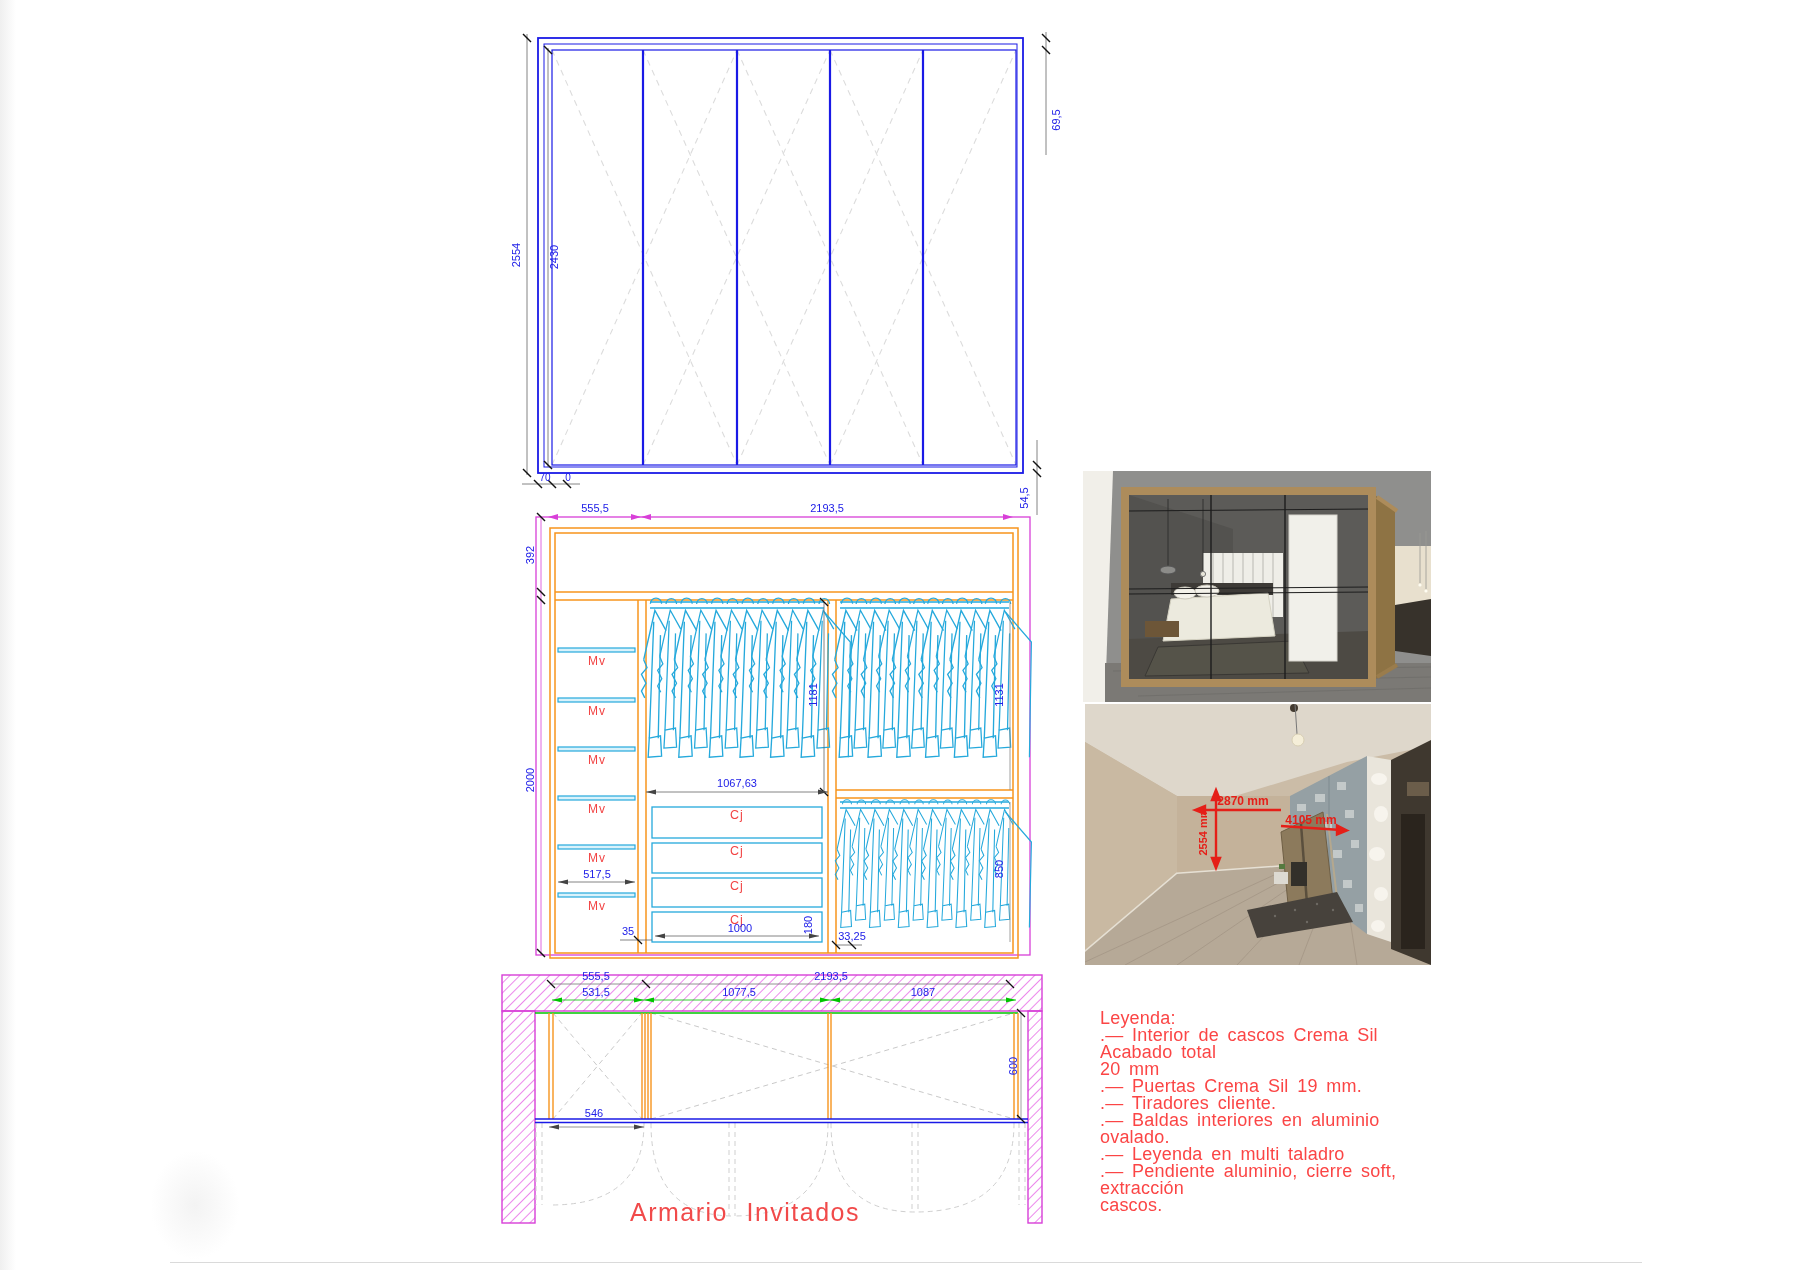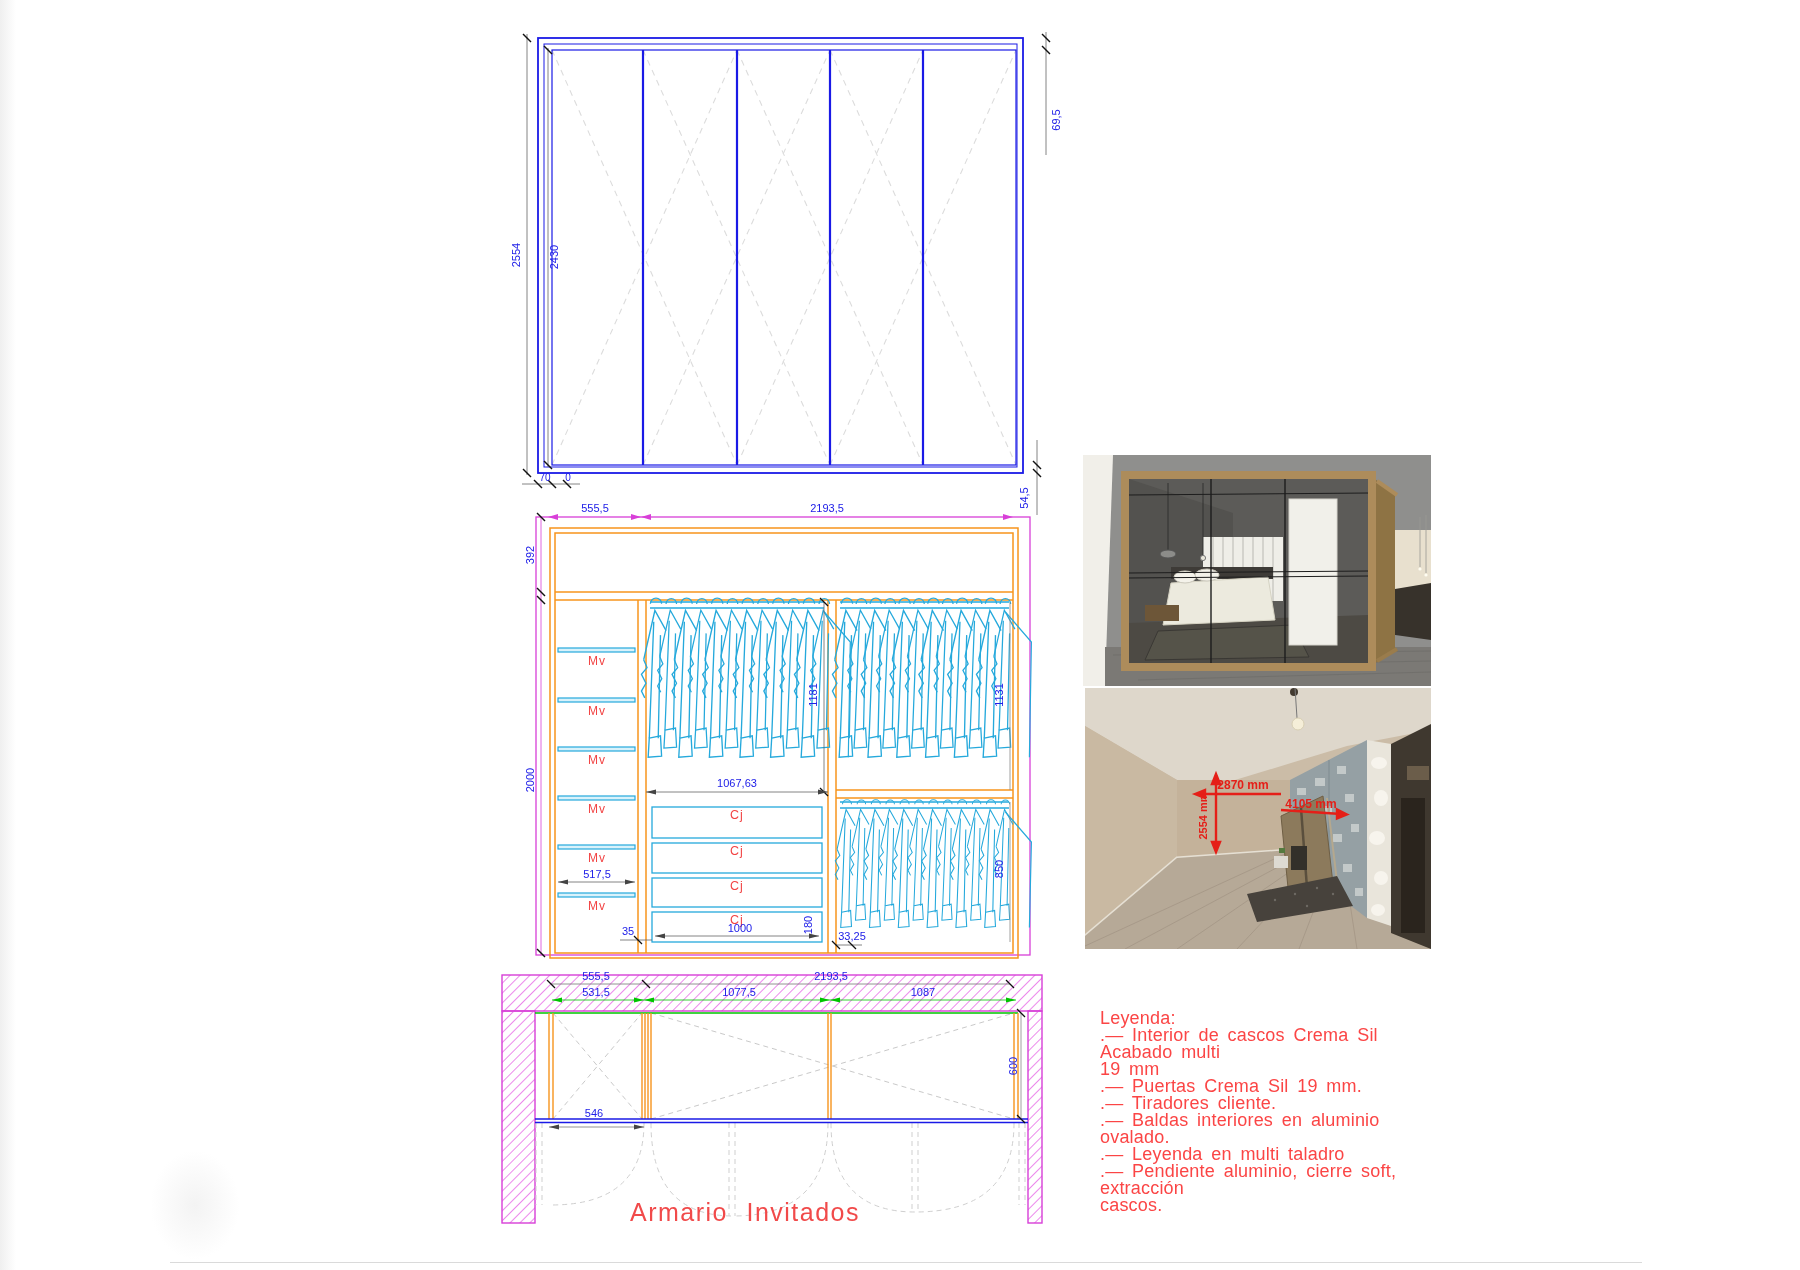--- a/index.html
+++ b/index.html
@@ -7,21 +7,21 @@
   #stage{position:relative;width:1622px;height:1270px;background:#ffffff;overflow:hidden;padding-left:20px;}
   .abs{position:absolute;}
   svg text{font-family:"Liberation Sans",sans-serif;}
   .dimtxt{fill:#2020e8;font-size:11px;}
   .dimtxt-s{fill:#2020e8;font-size:10px;}
   #legend{left:1100px;top:1010px;width:335px;color:#fb4545;font-size:18px;line-height:17px;word-spacing:3.5px;letter-spacing:.2px;}
   #main-title{left:630px;top:1198px;width:290px;text-align:left;color:#f14a4a;font-size:25px;letter-spacing:1.5px;word-spacing:10px;}
   #paper-edge{left:0;top:0;width:16px;height:1270px;background:linear-gradient(to right,#efefef,#ffffff);}
   #smudge1{left:150px;top:1150px;width:90px;height:110px;background:radial-gradient(ellipse at center,#f3f3f3 0%,#ffffff 70%);}
   #bottom-rule{left:170px;top:1262px;width:1630px;height:1px;background:#dadada;}
-  .photo{overflow:hidden;}
+  .photo{overflow:hidden;margin-top:16px;}
 </style>
 </head>
 <body>
 
 <div id="stage">
 
   <div id="paper-edge" class="abs"></div>
   <div id="smudge1" class="abs"></div>
   <div id="bottom-rule" class="abs"></div>
 
@@ -300,22 +300,22 @@
     <text class="dimtxt" text-anchor="middle" x="106" y="31">531,5</text>
     <text class="dimtxt" text-anchor="middle" x="249" y="31">1077,5</text>
     <text class="dimtxt" text-anchor="middle" x="433" y="31">1087</text>
     <text class="dimtxt" text-anchor="middle" transform="rotate(-90 527 101)" x="527" y="101">600</text>
     <text class="dimtxt" text-anchor="middle" x="104" y="152">546</text>
   </svg>
 
   <div id="main-title" class="abs">Armario Invitados</div>
   <div id="legend" class="abs">
       <div>Leyenda:</div>
-      <div>.— Interior de cascos Crema Sil Acabado multi</div>
-      <div>19 mm</div>
+      <div>.— Interior de cascos Crema Sil Acabado total</div>
+      <div>20 mm</div>
       <div>.— Puertas Crema Sil 19 mm.</div>
       <div>.— Tiradores cliente.</div>
       <div>.— Baldas interiores en aluminio ovalado.</div>
       <div>.— Leyenda en multi taladro</div>
       <div>.— Pendiente aluminio, cierre soft, extracción</div>
       <div>cascos.</div>
     </div>
 
   <div class="abs photo" style="left:1083px;top:455px;width:348px;height:231px">
     <svg width="348" height="231" viewBox="0 0 348 231">

